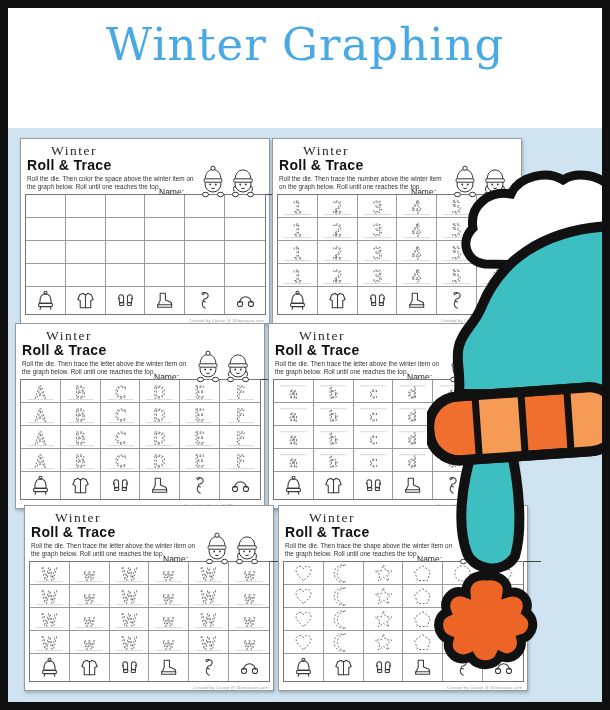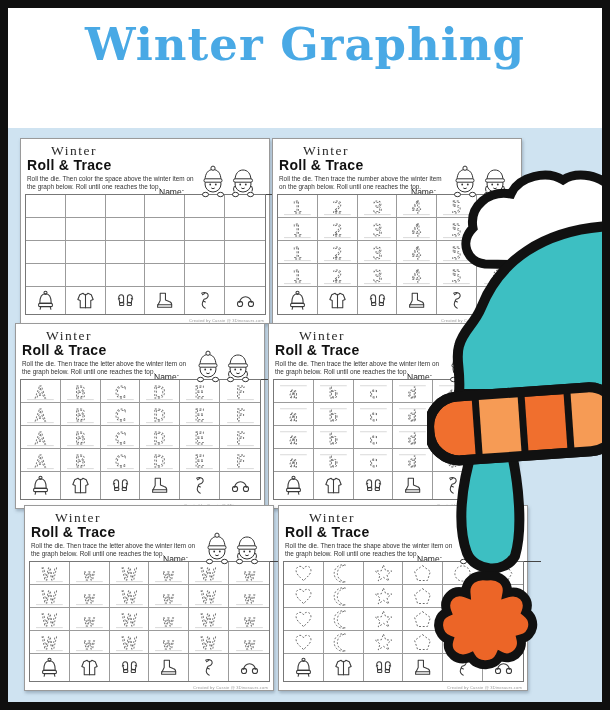--- a/index.html
+++ b/index.html
@@ -4,21 +4,21 @@
 <style>
   html,body{margin:0;padding:0;background:#e8e8e8;}
   .poster{
     position:relative; width:610px; height:710px; box-sizing:border-box;
     border:8px solid #0f0f0f; background:var(--page-bg,#cfe3f1);
     font-family:"Liberation Sans",sans-serif; overflow:hidden;
   }
   
   .banner{position:absolute;left:0;top:0;width:594px;height:120px;background:#ffffff;text-align:center;}
   .banner .title{
-    margin-top:10px; font-family:"DejaVu Serif",serif; font-weight:bold;
+    margin-top:10px; font-family:"DejaVu Serif",serif; font-weight:normal;
     font-size:45px; color:var(--accent,#49a9e5); letter-spacing:1px;
   }
   .banner .subtitle{
     font-family:"DejaVu Serif",serif; font-weight:bold;
     font-size:38px; color:#3d4147; margin-top:2px; letter-spacing:0px;
   }
   
   .content{position:absolute;left:0;top:120px;width:594px;height:574px;}
   
   .sheet{

